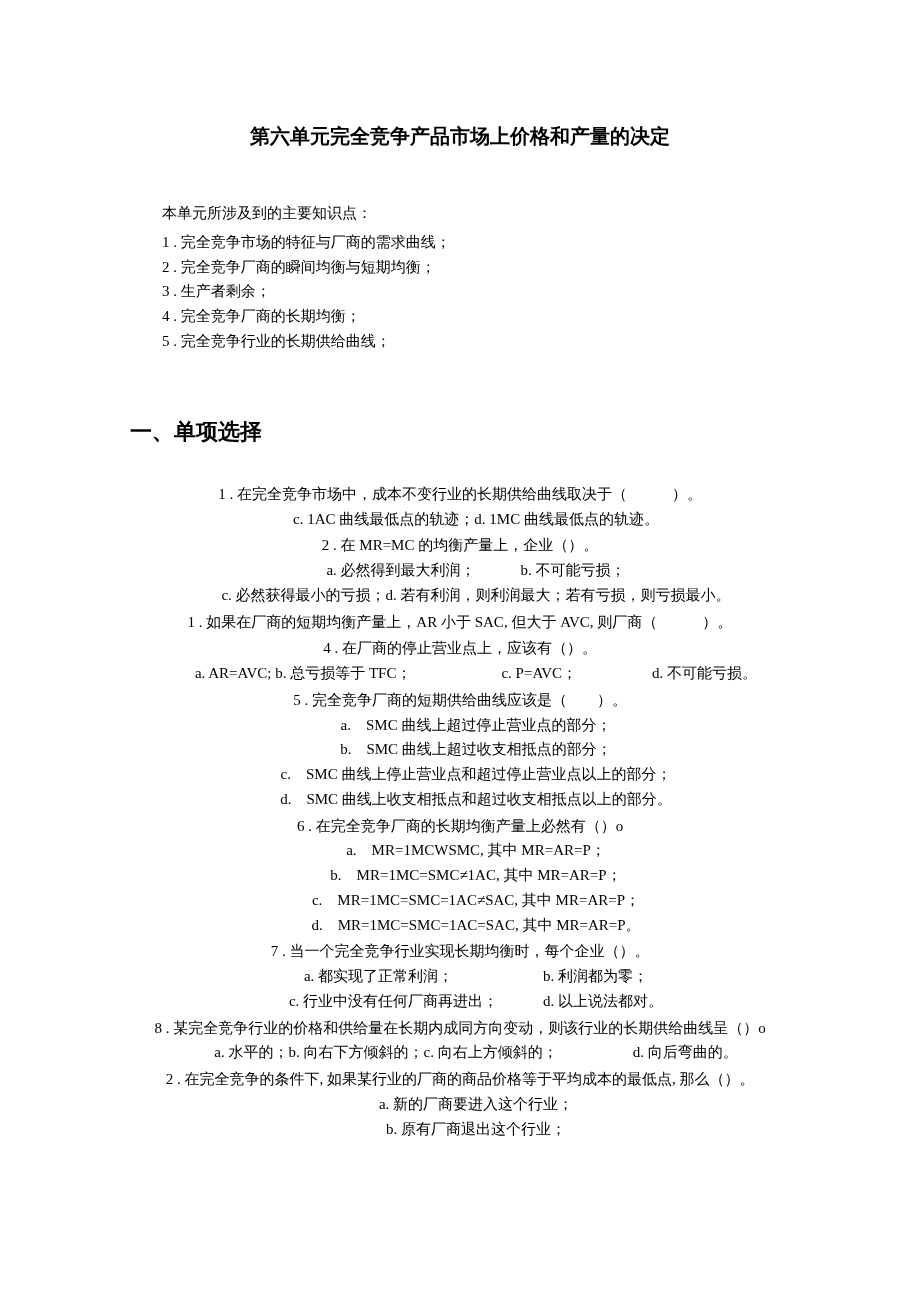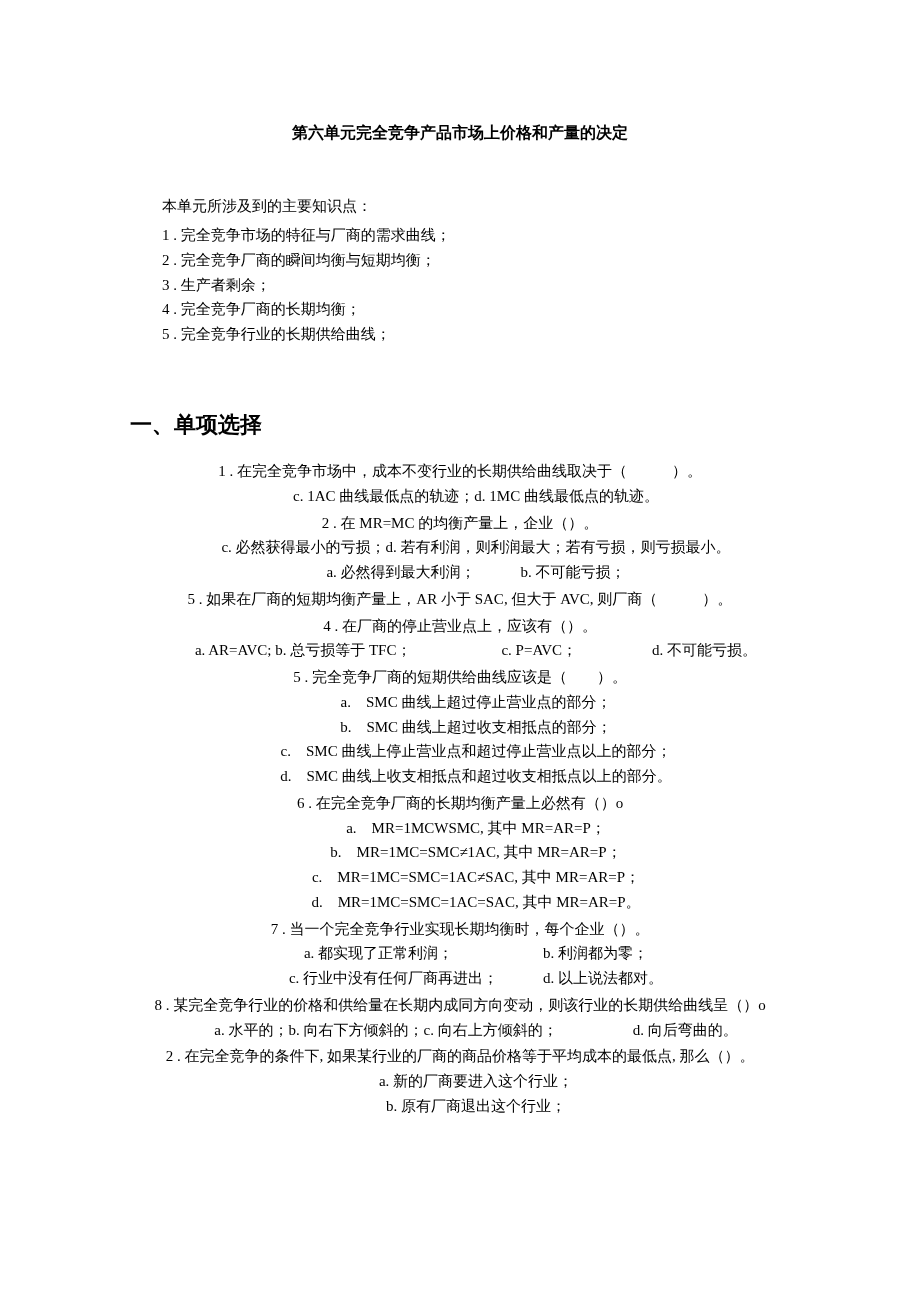--- a/index.html
+++ b/index.html
@@ -11,39 +11,39 @@
     width: 920px;
     font-size: 15px;
     line-height: 1.65;
   }
   .page {
     padding: 120px 130px 60px 130px;
   }
   .title {
     font-family: "SimHei", "黑体", sans-serif;
     font-weight: bold;
-    font-size: 16px;
+    font-size: 20px;
     text-align: center;
     margin-bottom: 48px;
   }
   .knowledge {
     margin-bottom: 60px;
     padding-left: 32px;
   }
   .knowledge-intro {
     margin-bottom: 4px;
   }
   .knowledge-item {
     padding-left: 0;
   }
   .section-heading {
     font-family: "SimHei", "黑体", sans-serif;
     font-weight: bold;
     font-size: 22px;
-    margin-bottom: 16px;
+    margin-bottom: 32px;
   }
   .questions {
   }
   .q {
     margin-bottom: 2px;
     text-align: center;
   }
   .q-stem {
     text-indent: -18px;
     padding-left: 18px;
@@ -78,27 +78,27 @@
     <div class="q">
       <div class="q-stem">1 . 在完全竞争市场中，成本不变行业的长期供给曲线取决于（　　　）。</div>
       <div class="q-opts">
         <div class="opt-line">c. 1AC 曲线最低点的轨迹；d. 1MC 曲线最低点的轨迹。</div>
       </div>
     </div>
 
     <div class="q">
       <div class="q-stem">2 . 在 MR=MC 的均衡产量上，企业（）。</div>
       <div class="q-opts">
+        <div class="opt-line">a. 必然得到最大利润；　　　b. 不可能亏损；</div>
         <div class="opt-line">c. 必然获得最小的亏损；d. 若有利润，则利润最大；若有亏损，则亏损最小。</div>
-        <div class="opt-line">a. 必然得到最大利润；　　　b. 不可能亏损；</div>
       </div>
     </div>
 
     <div class="q">
-      <div class="q-stem">5 . 如果在厂商的短期均衡产量上，AR 小于 SAC, 但大于 AVC, 则厂商（　　　）。</div>
+      <div class="q-stem">1 . 如果在厂商的短期均衡产量上，AR 小于 SAC, 但大于 AVC, 则厂商（　　　）。</div>
     </div>
 
     <div class="q">
       <div class="q-stem">4 . 在厂商的停止营业点上，应该有（）。</div>
       <div class="q-opts">
         <div class="opt-line">a. AR=AVC; b. 总亏损等于 TFC；　　　　　　c. P=AVC；　　　　　d. 不可能亏损。</div>
       </div>
     </div>
 
     <div class="q">

